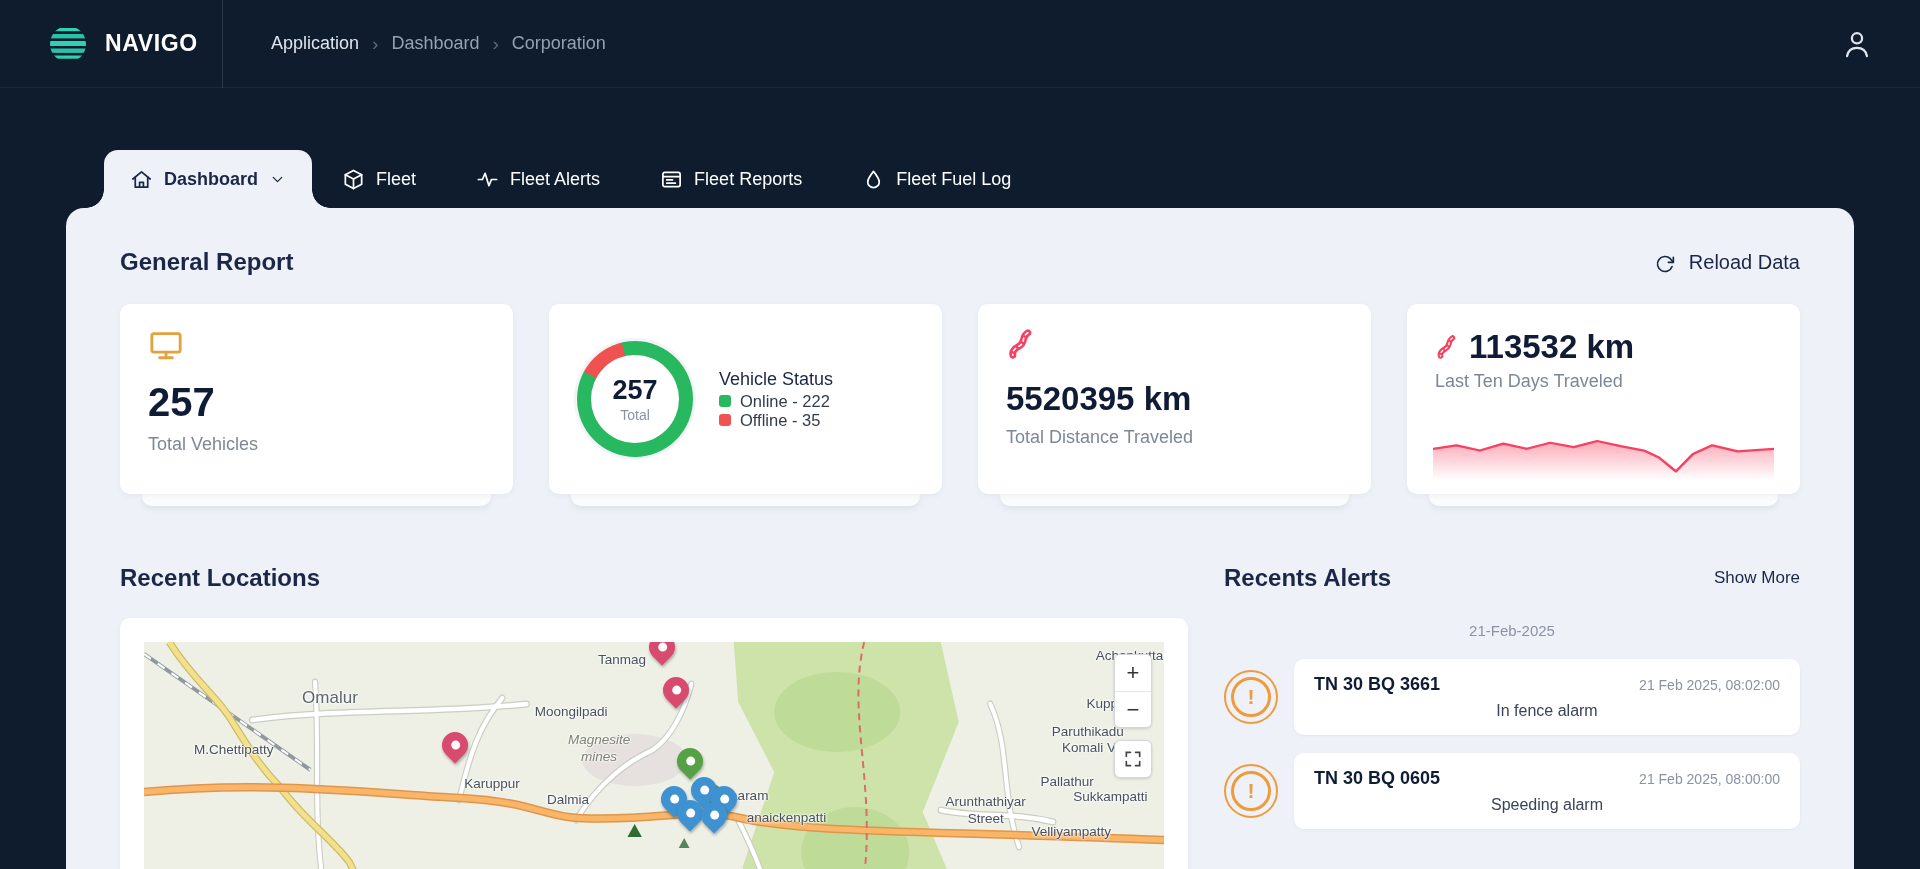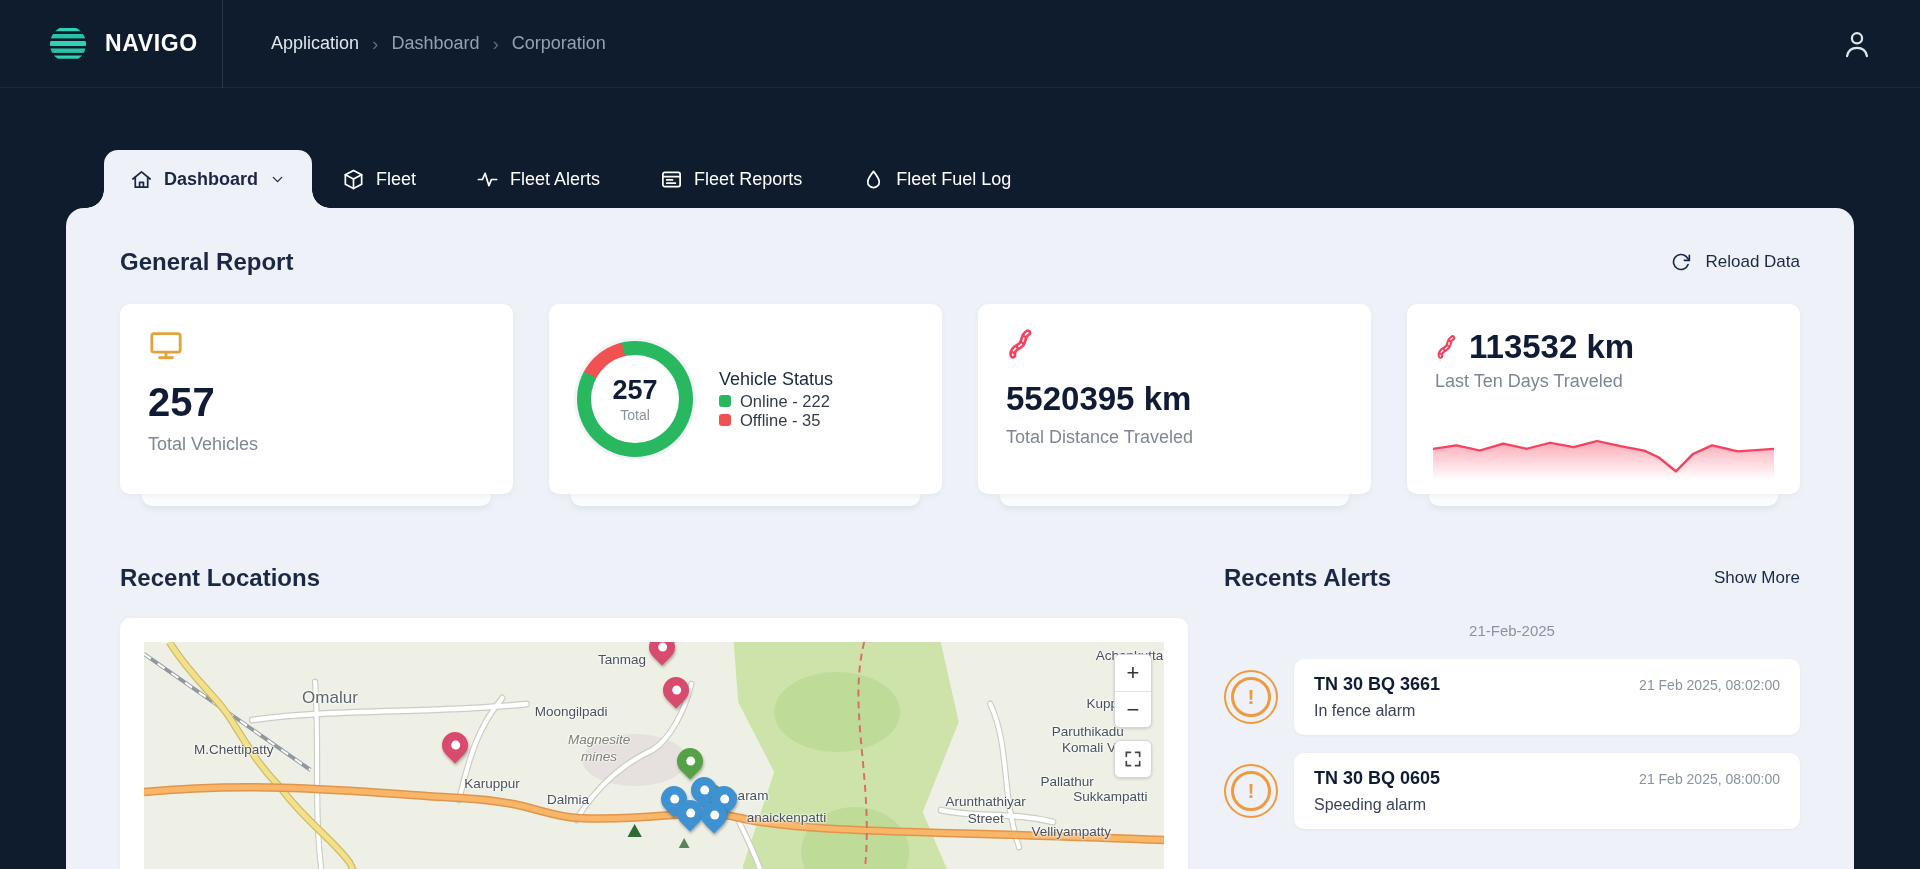--- a/index.html
+++ b/index.html
@@ -39,21 +39,21 @@
   .tab.active{background:var(--panel);border-radius:14px 14px 0 0;color:var(--ink);font-weight:700;padding:0 26px;}
   .tab.active::before{content:"";position:absolute;bottom:0;left:-18px;width:18px;height:18px;
     background:radial-gradient(circle 18px at 0 0,transparent 17.5px,var(--panel) 18px);}
   .tab.active::after{content:"";position:absolute;bottom:0;right:-18px;width:18px;height:18px;
     background:radial-gradient(circle 18px at 100% 0,transparent 17.5px,var(--panel) 18px);}
 
   
   .content{margin:0 66px;height:661px;background:var(--panel);border-radius:18px 18px 0 0;padding:40px 54px 0;position:relative;overflow:hidden;}
   h2.sec{font-size:24px;font-weight:700;color:var(--ink);}
   .report-head{display:flex;justify-content:space-between;align-items:center;}
-  .reload{display:flex;align-items:flex-end;gap:14px;font-size:17px;color:var(--ink);cursor:pointer;}
+  .reload{display:flex;align-items:flex-end;gap:14px;font-size:20px;color:var(--ink);cursor:pointer;}
   .reload svg{width:20px;height:20px;stroke:var(--ink);fill:none;stroke-width:2;stroke-linecap:round;stroke-linejoin:round;}
 
   
   .cards{display:flex;gap:36px;margin-top:28px;}
   .card-wrap{flex:1;min-width:0;}
   .card{background:#fff;border-radius:10px;padding:24px 28px;height:190px;box-shadow:0 2px 6px rgba(23,43,77,.05);position:relative;}
   .card-stack{height:12px;background:rgba(255,255,255,.72);border-radius:0 0 10px 10px;margin:0 22px;box-shadow:0 3px 6px rgba(23,43,77,.08);}
   .big{font-size:40px;font-weight:700;color:var(--value);margin-top:14px;}
   .big2{font-size:33px;font-weight:700;color:var(--value);}
   .sub{font-size:18px;color:var(--gray);margin-top:9px;}
@@ -100,21 +100,21 @@
   .zbtn + .zbtn{border-top:1px solid #e2e5e9;}
   .fsbtn{position:absolute;top:98px;right:12px;width:38px;height:38px;background:#fff;border:1px solid #d3d7dc;border-radius:6px;display:flex;align-items:center;justify-content:center;cursor:pointer;z-index:6;box-shadow:0 1px 3px rgba(0,0,0,.15);}
   .fsbtn svg{width:20px;height:20px;stroke:#444;fill:none;stroke-width:2;stroke-linecap:round;}
 
   .alerts-head{display:flex;justify-content:space-between;align-items:center;}
   .show-more{font-size:17px;color:var(--ink);cursor:pointer;}
   .alerts-date{text-align:center;font-size:15px;color:#8a92a3;margin:30px 0 20px;}
   .alert-row{display:flex;align-items:center;gap:16px;margin-bottom:18px;cursor:pointer;}
   .alert-icon{width:54px;height:54px;border-radius:50%;border:2.5px solid var(--alert-orange);display:flex;align-items:center;justify-content:center;flex:none;}
   .alert-icon .inner{width:40px;height:40px;border-radius:50%;border:3px solid var(--alert-orange);display:flex;align-items:center;justify-content:center;color:var(--alert-orange);font-weight:800;font-size:21px;}
-  .alert-card{flex:1;background:#fff;border-radius:10px;padding:15px 20px;box-shadow:0 1px 3px rgba(23,43,77,.06);}
+  .alert-card{flex:1;background:#fff;border-radius:10px;padding:15px 20px;box-shadow:0 1px 3px rgba(23,43,77,.06);text-align:center;}
   .alert-top{display:flex;justify-content:space-between;align-items:center;}
   .plate{font-size:18px;font-weight:700;color:var(--value);}
   .atime{font-size:14px;color:#8a92a3;}
   .alarm{font-size:16px;color:#3a4358;margin-top:7px;}
 </style>
 </head>
 <body>
 
 <div class="page">
 

